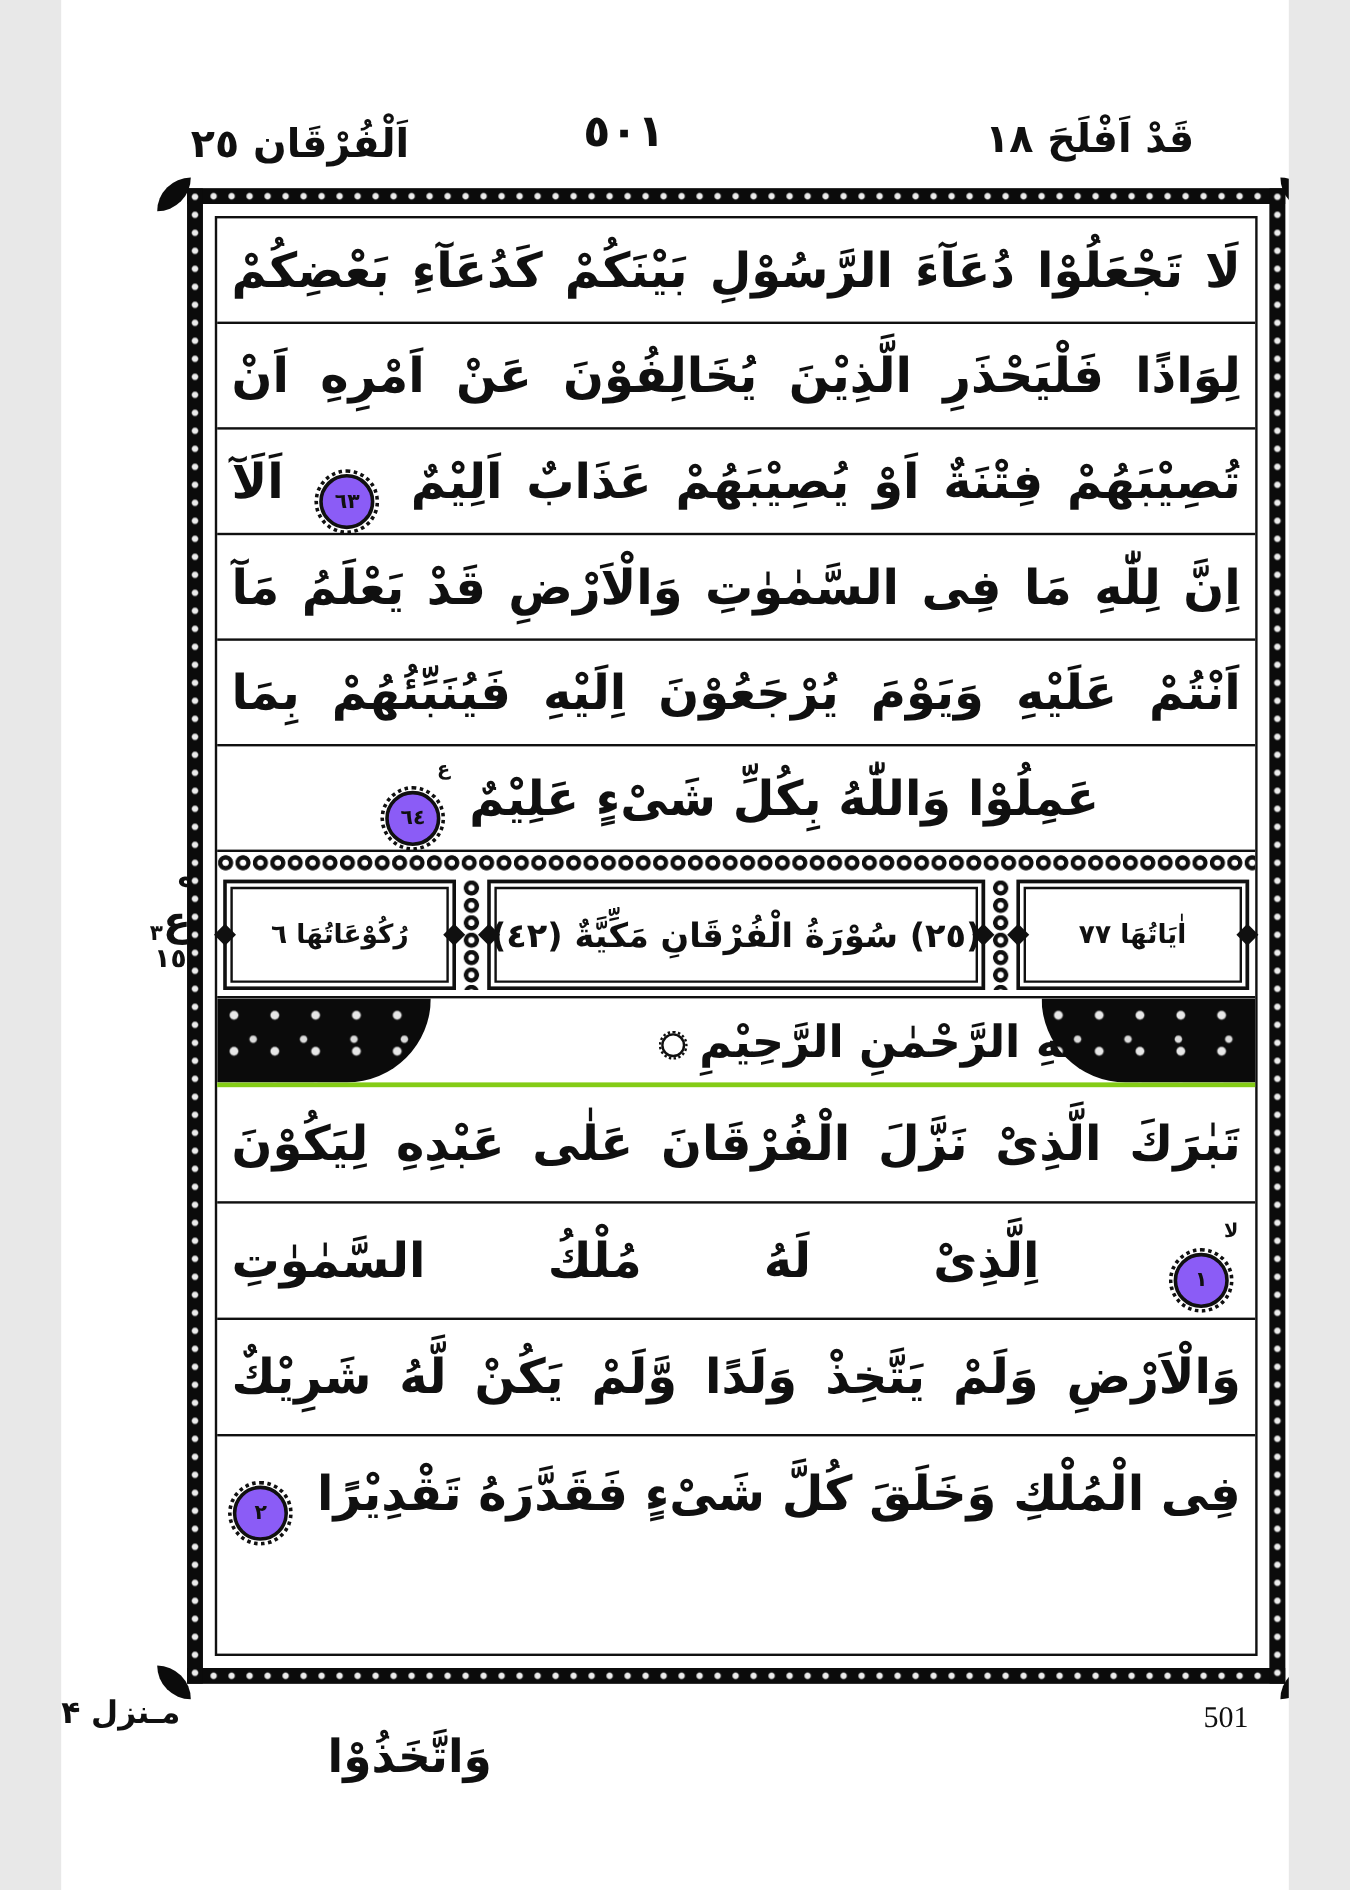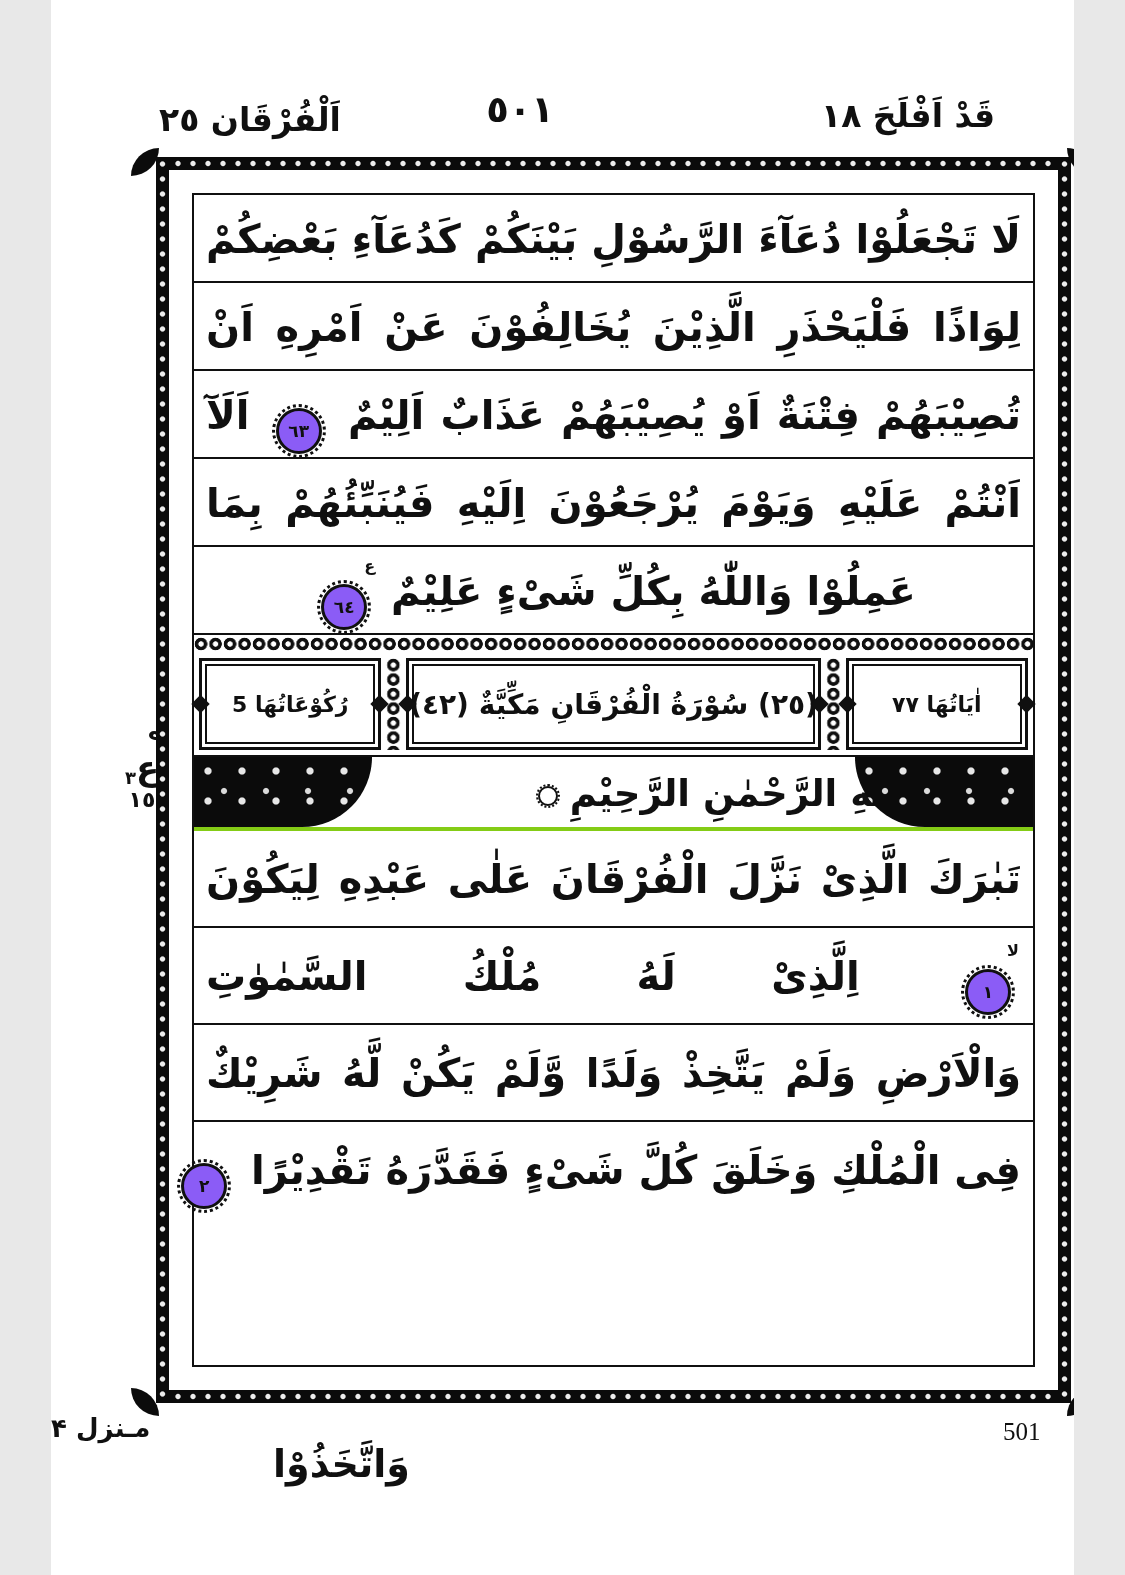--- a/index.html
+++ b/index.html
@@ -16,21 +16,21 @@
 
   
   .runhead { position:absolute; font-weight:700; font-size:33px; white-space:nowrap; }
   .rh-left  { left:108px;  top:100px; }
   .rh-center{ left:0; right:85px; top:88px; text-align:center; font-size:37px; }
   .rh-right { left:770px; top:96px; width:252px; text-align:left; }
 
   
   .frame {
     position:absolute; left:105px; top:157px; width:915px; height:1246px;
-    border:13px solid #0b0b0b; background:#fff; padding:23px;
+    border:13px solid #0b0b0b; background:#fff; padding:10px;
   }
   .strip { position:absolute; background-color:#0b0b0b; z-index:2; }
   .strip.h { left:-13px; right:-13px; height:13px;
     background-image: radial-gradient(circle at 7px 6.5px, rgba(255,255,255,.92) 2.1px, rgba(255,255,255,0) 3.2px);
     background-size:15px 13px; }
   .strip.top { top:-13px; } .strip.bottom { bottom:-13px; }
   .strip.v { top:-13px; bottom:-13px; width:13px;
     background-image: radial-gradient(circle at 6.5px 7px, rgba(255,255,255,.92) 2.1px, rgba(255,255,255,0) 3.2px);
     background-size:13px 15px; }
   .strip.left { left:-13px; } .strip.right { right:-13px; }
@@ -168,20 +168,23 @@
       <div class="qrow nur">
         <span>لِوَاذًا فَلْيَحْذَرِ الَّذِيْنَ يُخَالِفُوْنَ عَنْ اَمْرِهِ اَنْ</span>
       </div>
 
       <div class="qrow nur">
         <span>تُصِيْبَهُمْ فِتْنَةٌ اَوْ يُصِيْبَهُمْ عَذَابٌ اَلِيْمٌ</span>
         <span class="ayah-wrap"><span class="ayah-circle">٦٣</span></span>
         <span>اَلَآ</span>
       </div>
 
+      <div class="qrow nur">
+        <span>اِنَّ لِلّٰهِ مَا فِى السَّمٰوٰتِ وَالْاَرْضِ قَدْ يَعْلَمُ مَآ</span>
+      </div>
 
       <div class="qrow nur">
         <span>اَنْتُمْ عَلَيْهِ وَيَوْمَ يُرْجَعُوْنَ اِلَيْهِ فَيُنَبِّئُهُمْ بِمَا</span>
       </div>
 
       <div class="qrow nur centered">
         <span>عَمِلُوْا وَاللّٰهُ بِكُلِّ شَىْءٍ عَلِيْمٌ</span>
         <span class="ayah-wrap"><span class="ayah-above">ع</span><span class="ayah-circle">٦٤</span></span>
       </div>
 
@@ -190,21 +193,21 @@
       <div class="band-surah">
         <div class="cartouche side">
           <span>اٰيَاتُهَا ٧٧</span>
         </div>
         <div class="bead-col"></div>
         <div class="cartouche title">
           <span>(٢٥) سُوْرَةُ الْفُرْقَانِ مَكِّيَّةٌ (٤٢)</span>
         </div>
         <div class="bead-col"></div>
         <div class="cartouche side">
-          <span>رُكُوْعَاتُهَا 5</span>
+          <span>رُكُوْعَاتُهَا ٦</span>
         </div>
       </div>
 
       <div class="band-bismillah">
         <div class="bm-corner right"></div>
         <div class="bm-corner left"></div>
         <span>بِسْــمِ اللّٰهِ الرَّحْمٰنِ الرَّحِيْمِ</span><span class="rosette"></span>
       </div>
 
       <div class="qrow furqan">

